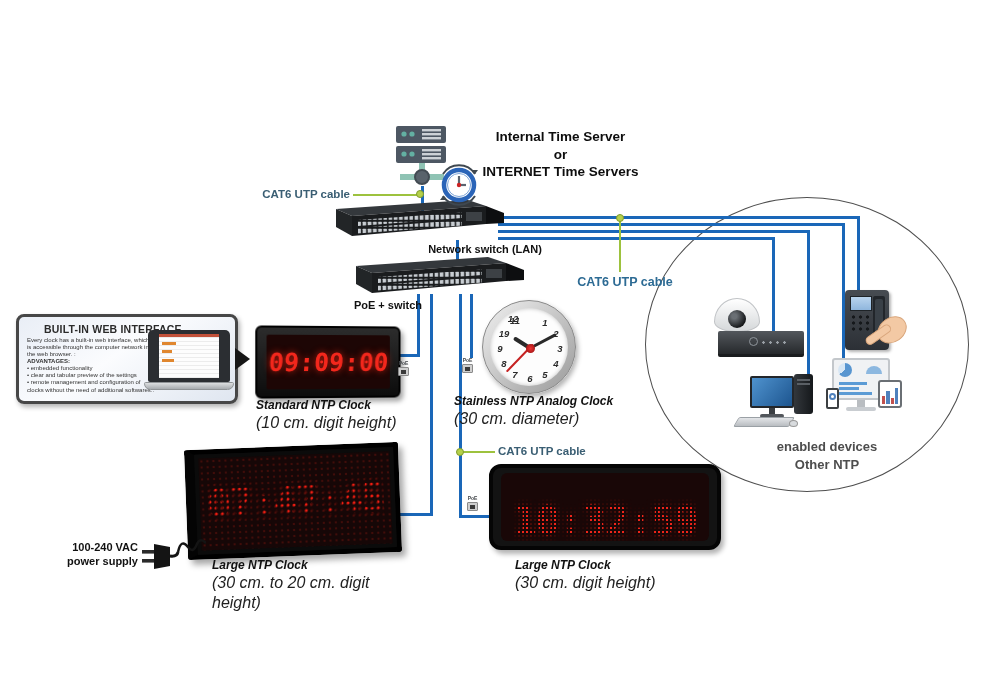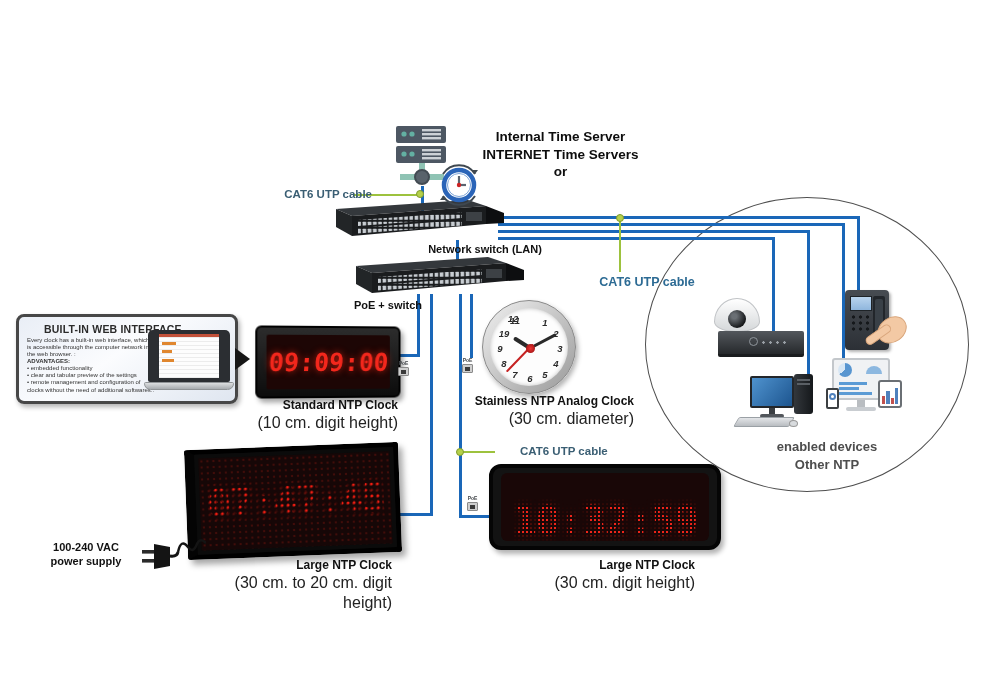--- a/index.html
+++ b/index.html
@@ -4,30 +4,30 @@
 <style>
   html,body{margin:0;padding:0;background:#fff;}
   #canvas{position:relative;width:992px;height:690px;background:#fff;overflow:hidden;
           font-family:"Liberation Sans",sans-serif;}
   
   .cab{position:absolute;background:#1a67b8;z-index:2;}
   .gline{position:absolute;background:#9dc23e;z-index:2;}
   .gdot{position:absolute;width:8px;height:8px;border-radius:50%;background:#b5d04a;
         border:1.5px solid #7f9c2e;box-sizing:border-box;z-index:3;}
   
-  .cat6{position:absolute;font-weight:bold;font-size:11.5px;color:#3a5e73;z-index:5;margin-left:22px;}
+  .cat6{position:absolute;font-weight:bold;font-size:11.5px;color:#3a5e73;z-index:5;}
   .blk-lbl{position:absolute;font-weight:bold;font-size:11px;color:#111;z-index:5;}
   .hdr{position:absolute;left:458px;top:128px;width:205px;text-align:center;
        font-size:13.5px;font-weight:bold;color:#0d0d0d;line-height:1.3;z-index:5;}
-  .clk-cap{position:absolute;text-align:right;z-index:5;}
+  .clk-cap{position:absolute;text-align:left;z-index:5;font-style:italic;}
   .clk-name{font-size:12px;font-weight:bold;color:#111;line-height:1.25;}
   .clk-spec{font-size:16px;color:#222;line-height:1.25;}
   .other-lbl{position:absolute;left:737px;top:438px;width:180px;text-align:center;
        font-size:13px;font-weight:bold;color:#4d4d4d;line-height:1.35;z-index:5;}
-  .pow-lbl{position:absolute;left:42px;top:540px;width:88px;text-align:center;
+  .pow-lbl{position:absolute;left:50px;top:540px;width:88px;text-align:right;
        font-size:11px;font-weight:bold;color:#111;line-height:1.3;z-index:5;}
   
   .bigcircle{position:absolute;left:645px;top:197px;width:322px;height:293px;
        border:1.6px solid #4f4f4f;border-radius:50%;z-index:1;background:transparent;}
   
   .svgblk{position:absolute;z-index:3;}
   
   .poe-badge{position:absolute;width:15px;display:flex;flex-direction:column;align-items:center;z-index:4;}
   .poe-txt{font-size:5px;font-weight:bold;color:#44484c;line-height:1.1;}
   .poe-box{width:11px;height:9px;background:#cfcfcf;border:1px solid #8a8a8a;border-radius:1px;
@@ -199,22 +199,22 @@
     <path d="M39,34 A 19 19 0 0 1 7,34" fill="none" stroke="#3f4850" stroke-width="2"></path>
     <polygon points="7,34 11,38 4,38" fill="#3f4850"></polygon>
     <circle cx="23" cy="23" r="15" fill="#fff" stroke="#2a64b8" stroke-width="4.5"></circle>
     <circle cx="23" cy="23" r="11.5" fill="#fff" stroke="#7ba3d8" stroke-width="1"></circle>
     <line x1="23" y1="23" x2="23" y2="14" stroke="#5a6470" stroke-width="2.2"></line>
     <line x1="23" y1="23" x2="30" y2="23" stroke="#5a6470" stroke-width="2.2"></line>
     <circle cx="23" cy="23" r="2.2" fill="#c22"></circle>
   </svg>
   <div class="hdr">
     <div>Internal Time Server</div>
+    <div>or</div>
     <div>INTERNET Time Servers</div>
-    <div>or</div>
   </div>
 
   <svg class="svgblk" style="left:336px;top:200px" width="168" height="44" viewBox="0 0 168 44">
     <polygon points="16,16 150,6 132,0 0,9" fill="#34383c"></polygon>
     <polygon points="16,16 150,6 150,24 16,36" fill="#1a1c1e"></polygon>
     <polygon points="150,6 168,13 168,23 150,24" fill="#0d0e10"></polygon>
     <polygon points="0,9 16,16 16,36 0,27" fill="#222527"></polygon>
     <polygon points="22,20 126,12.5 126,18 22,26" fill="url(#ports)"></polygon>
     <polygon points="22,28 126,20 126,25.5 22,33.5" fill="url(#ports)"></polygon>
     <rect x="130" y="12" width="16" height="9" fill="#3d4145"></rect>

